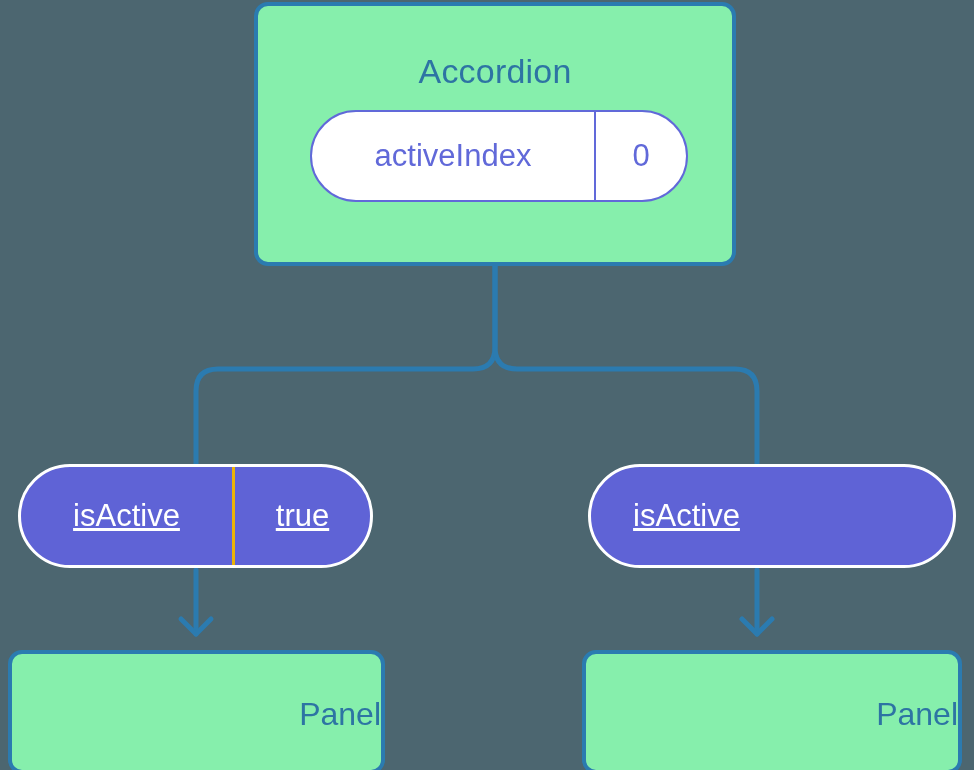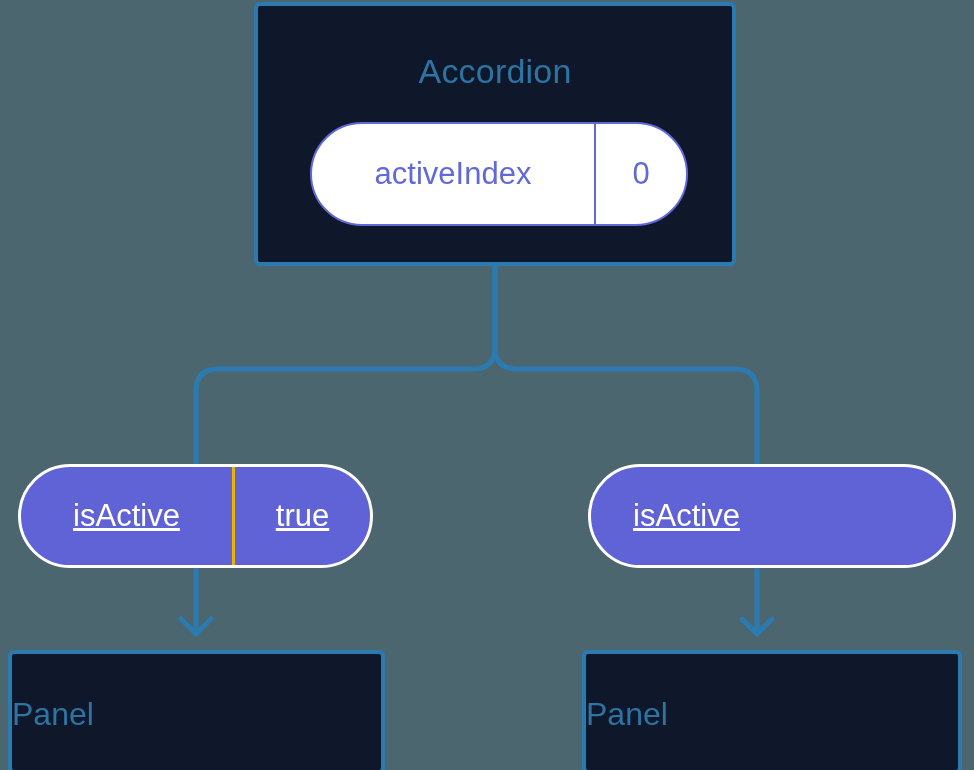--- a/index.html
+++ b/index.html
@@ -26,23 +26,23 @@
     top: 0;
     width: 974px;
     height: 770px;
     z-index: 1;
     pointer-events: none;
   }
 
   
   .card {
     position: absolute;
-    background: #0f172a;
+    background: #86efac;
     border: 4px solid #2b7bb0;
-    border-radius: 6px;
+    border-radius: 14px;
     box-sizing: border-box;
     z-index: 2;
   }
   #accordion-card {
     left: 254px;
     top: 2px;
     width: 482px;
     height: 264px;
   }
   .card-title {
@@ -62,23 +62,23 @@
     box-sizing: border-box;
     display: flex;
     align-items: stretch;
     background: #ffffff;
     border: 2px solid #6169d9;
     border-radius: 999px;
     overflow: hidden;
   }
   #accordion-state-pill {
     left: 52px;
-    top: 116px;
+    top: 104px;
     width: 378px;
-    height: 104px;
+    height: 92px;
   }
   .pill-outline .pill-key,
   .pill-outline .pill-val {
     display: flex;
     align-items: center;
     justify-content: center;
     color: #6169d9;
     font-size: 31px;
     white-space: nowrap;
   }
@@ -142,21 +142,21 @@
     left: 582px;
     top: 650px;
     width: 380px;
     height: 124px;
   }
   .panel-label {
     position: absolute;
     left: 0;
     right: 0;
     top: 42px;
-    text-align: left;
+    text-align: right;
     font-size: 32px;
     color: #2d74a3;
   }
 </style>
 </head>
 <body>
 
 <div id="stage">
 
   <svg id="connectors" viewBox="0 0 974 770" width="974" height="770" aria-hidden="true">

